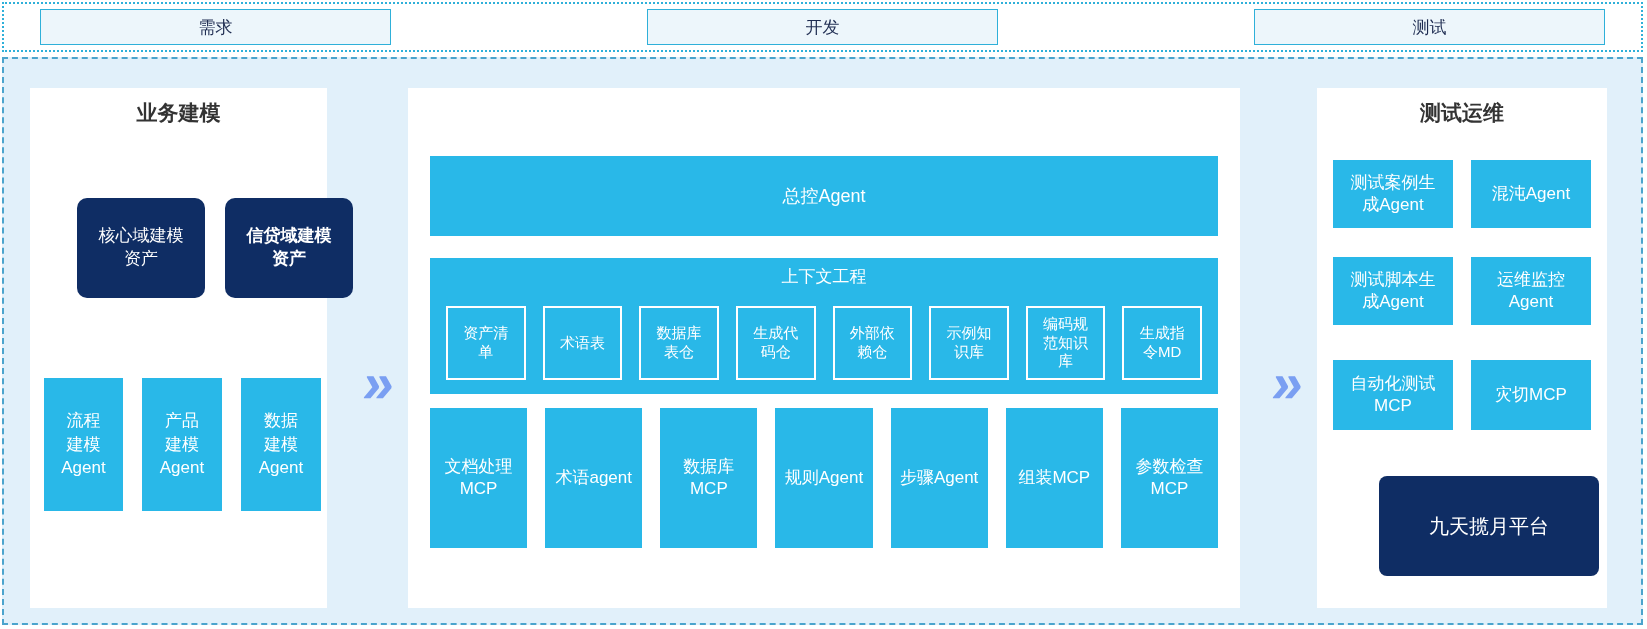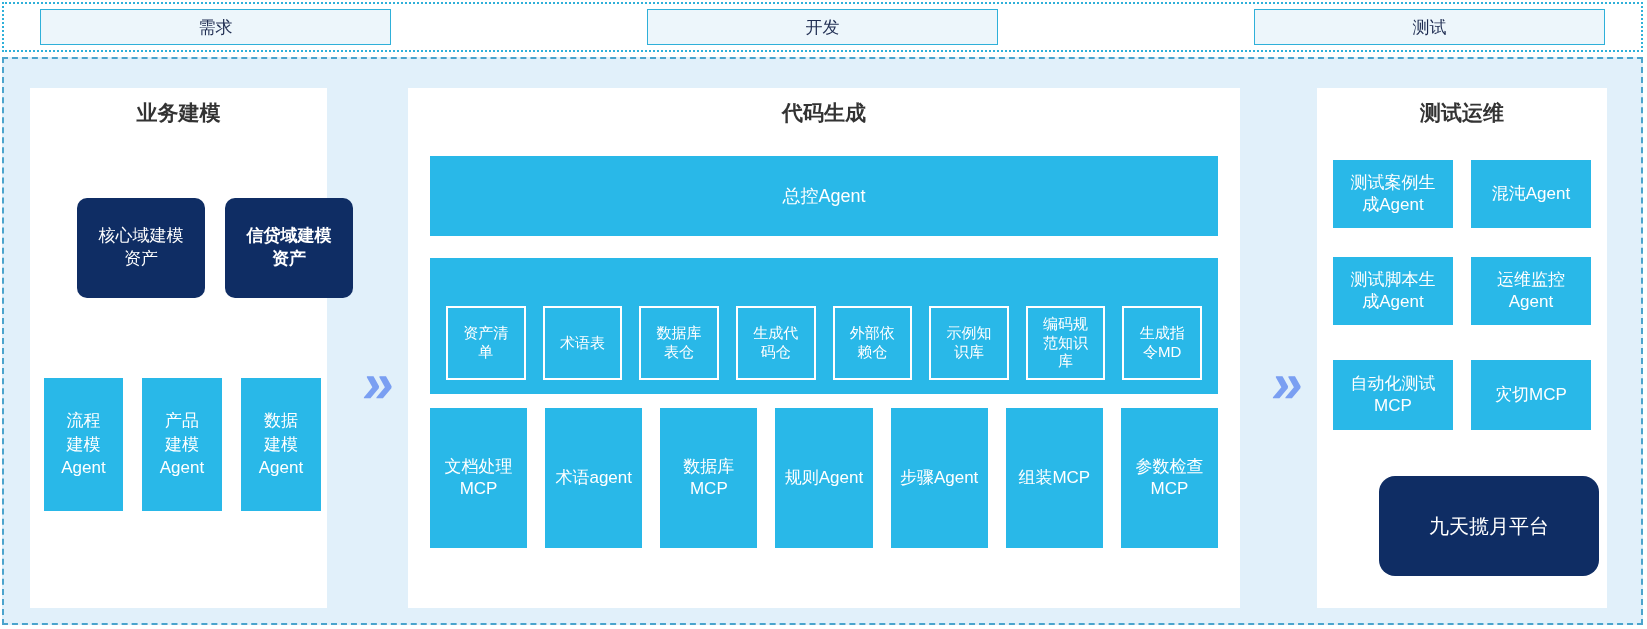--- a/index.html
+++ b/index.html
@@ -47,21 +47,21 @@
   .context-item{flex:1;border:2px solid #ffffff;color:#ffffff;font-size:15px;line-height:1.25;
     display:flex;align-items:center;justify-content:center;text-align:center;white-space:pre-line;}
   .tools-row{position:absolute;left:22px;top:320px;width:788px;height:140px;display:flex;gap:18px;}
   .tool-box{flex:1;background:var(--cyan);color:#ffffff;font-size:17px;line-height:1.3;
     display:flex;align-items:center;justify-content:center;text-align:center;white-space:pre-line;}
 
   
   .to-box{font-size:17px;line-height:1.3;}
   .to-r1{top:72px;height:68px;} .to-r2{top:169px;height:68px;text-align:center;} .to-r3{top:272px;height:70px;}
   .to-c1{left:16px;width:120px;} .to-c2{left:154px;width:120px;}
-  .platform{left:35px;top:388px;width:220px;height:100px;border-radius:16px;font-size:20px;}
+  .platform{left:35px;top:388px;width:220px;height:100px;border-radius:8px;font-size:20px;}
 
   .chevron{position:absolute;width:76px;text-align:center;font-size:56px;font-weight:bold;
     color:var(--chevron);line-height:60px;transform:skewX(-8deg);}
   .chevron-1{left:337px;top:294px;}
   .chevron-2{left:1246px;top:294px;}
 </style>
 </head>
 <body>
 
 <div class="top-strip">
@@ -85,23 +85,23 @@
 建模
 Agent</div>
     <div class="box cyan bm-agent-3">数据
 建模
 Agent</div>
   </div>
 
   <span class="chevron chevron-1">»</span>
 
   <div class="panel panel-center">
-    <div class="panel-title">代码生成</div>
     <div class="box cyan master-bar">总控Agent</div>
     <div class="context-box">
+      <div class="context-title">上下文工程</div>
       <div class="context-items">
         <div class="context-item">资产清
 单</div>
         <div class="context-item">术语表</div>
         <div class="context-item">数据库
 表仓</div>
         <div class="context-item">生成代
 码仓</div>
         <div class="context-item">外部依
 赖仓</div>

